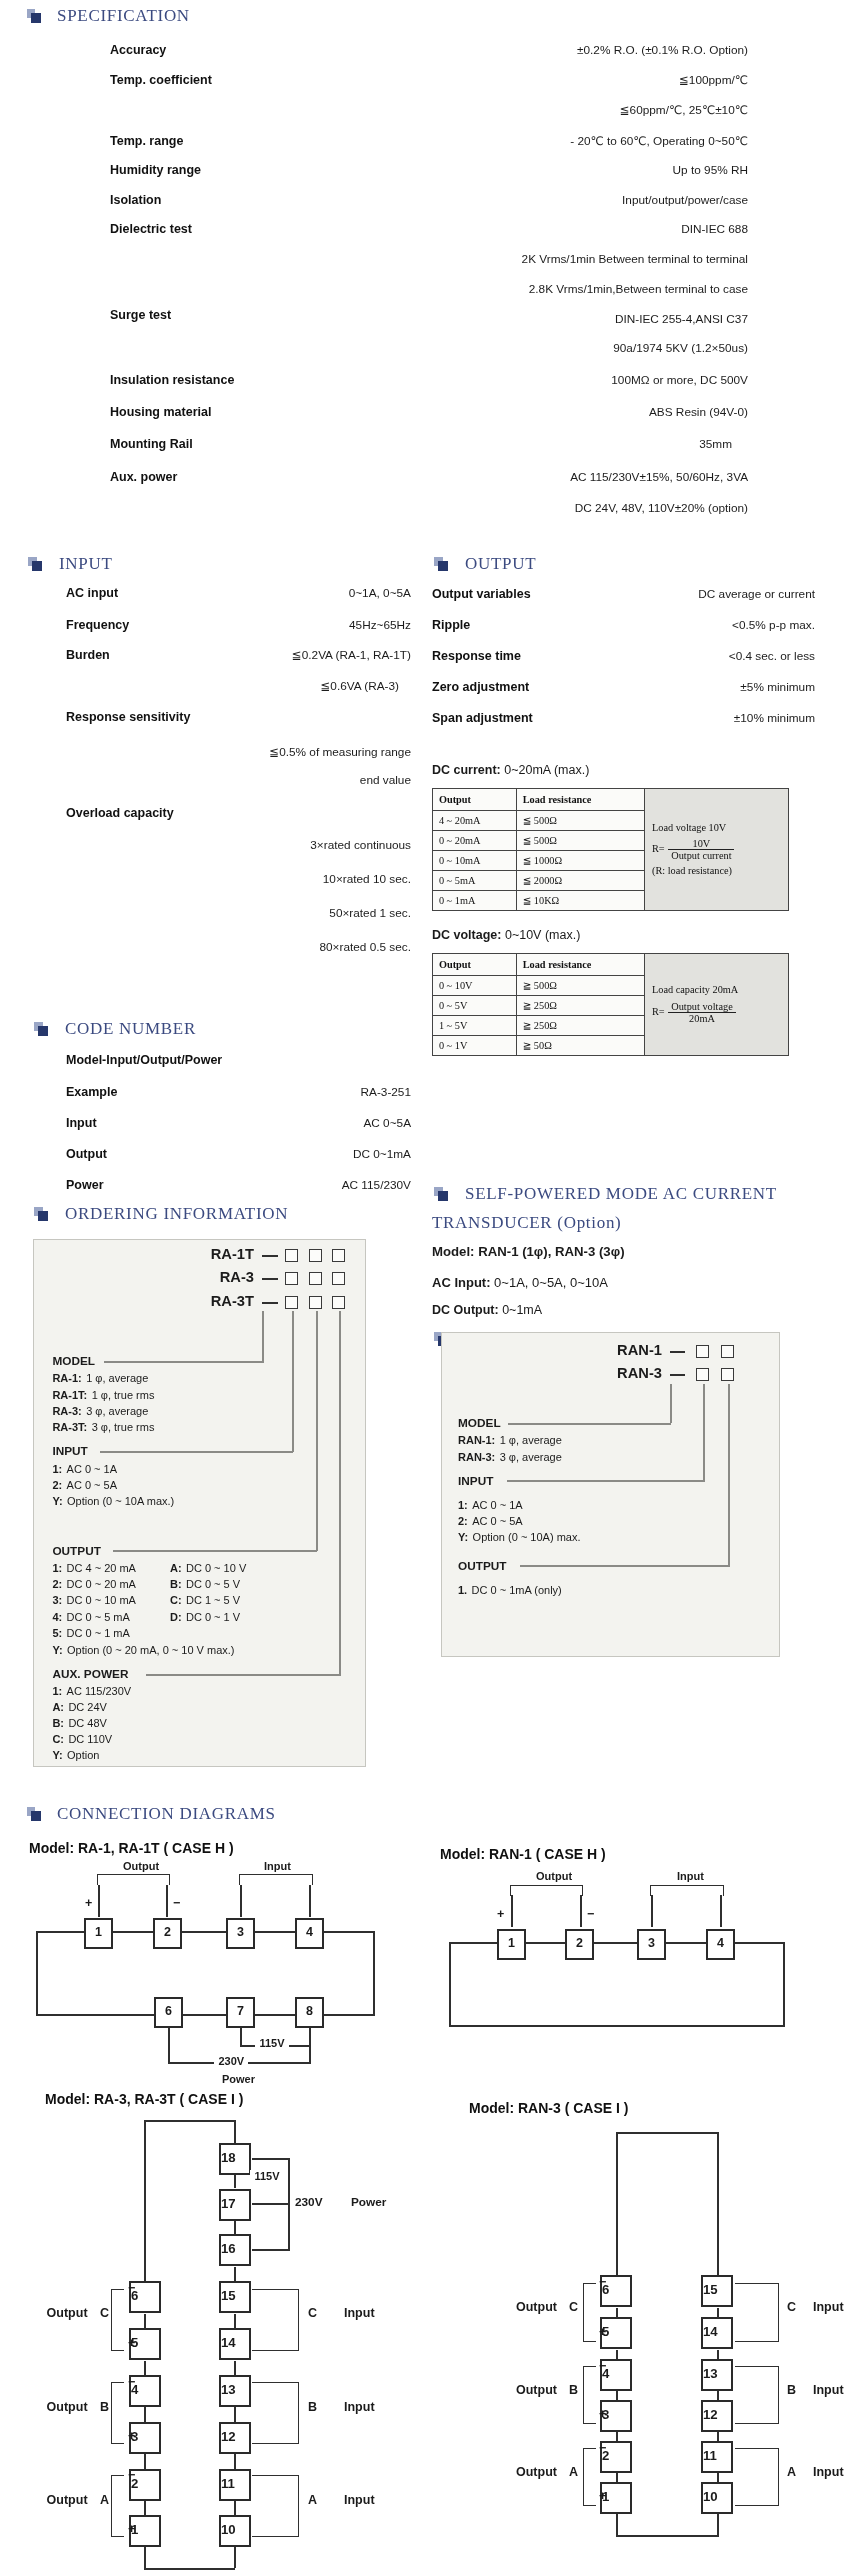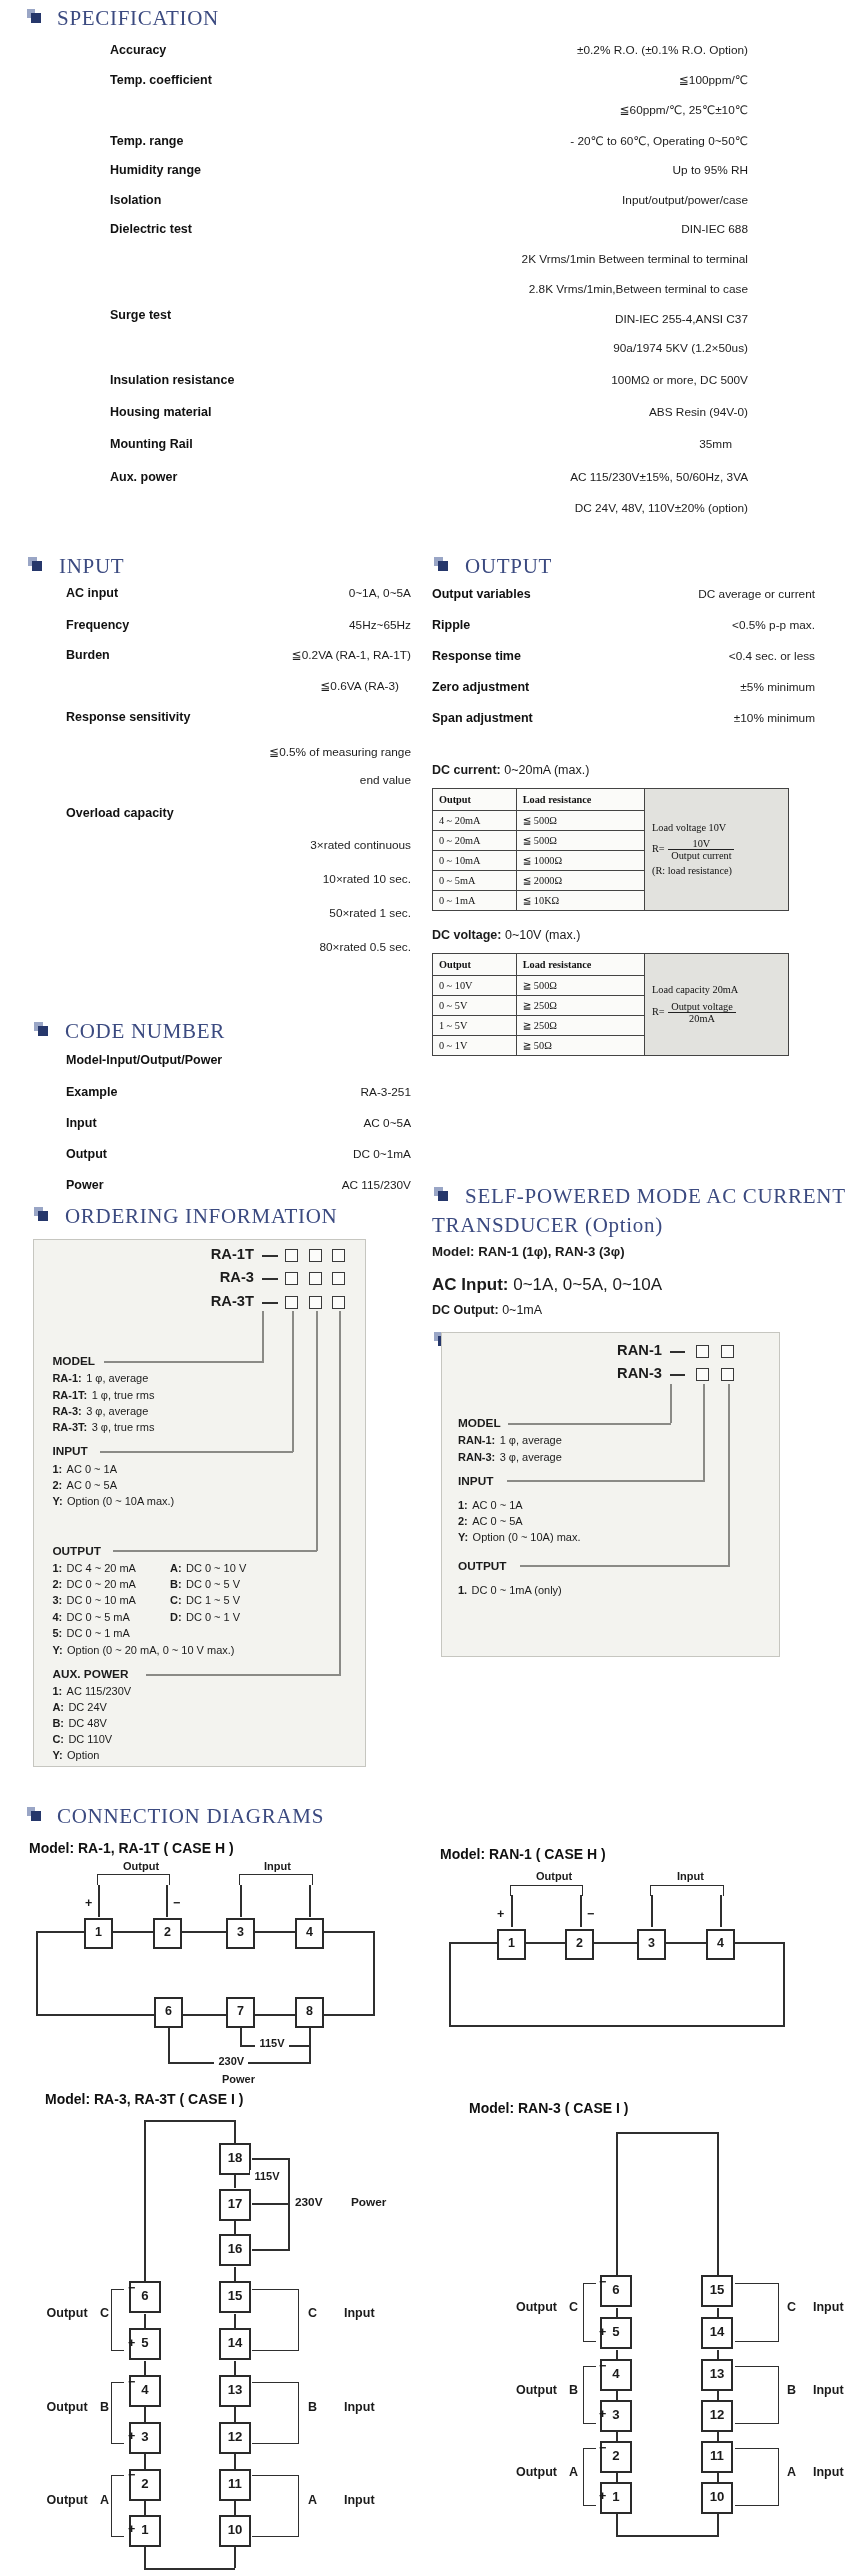--- a/index.html
+++ b/index.html
@@ -1,20 +1,20 @@
 <!DOCTYPE html>
 <html style="font-size:11.8px"><head>
 <meta charset="utf-8">
 <style>
   html,body{margin:0;padding:0;background:#e8e8e8;}
   #page{position:relative;width:848px;height:2576px;background:#ffffff;margin:0 auto;
         font-family:"Liberation Sans","DejaVu Sans",sans-serif;color:#1b1b1b;overflow:hidden;}
   .abs{position:absolute;}
   
-  .hdr{position:absolute;font-family:"Liberation Serif","DejaVu Serif",serif;font-size:21px;
+  .hdr{position:absolute;font-family:"Liberation Serif","DejaVu Serif",serif;font-size:17px;
        color:#3b4a80;letter-spacing:0.7px;}
   .icx{position:absolute;width:14px;height:14px;}
   .icx::before{content:"";position:absolute;left:0;top:0;width:8.8px;height:8.8px;background:#9aa6c6;}
   .icx::after{content:"";position:absolute;right:0;bottom:0;width:9.6px;height:9.6px;background:#26376b;}
   
   .lbl{position:absolute;font-weight:bold;font-size:12.5px;color:#111;white-space:nowrap;}
   .val{position:absolute;font-size:11.8px;color:#1c1c1c;text-align:right;white-space:nowrap;}
   
   .hl{position:absolute;height:1.5px;background:#2f2f2f;}
   .vl{position:absolute;width:1.5px;background:#2f2f2f;}
@@ -36,21 +36,21 @@
   .mname{position:absolute;font-weight:bold;font-size:14.7px;text-align:right;white-space:nowrap;}
   .sq{position:absolute;width:11px;height:11px;border:1.8px solid #3a3a3a;background:#fcfcfa;}
   .ohead{position:absolute;font-weight:bold;font-size:11.8px;white-space:nowrap;}
   .oitem{position:absolute;font-size:11px;white-space:nowrap;}
   .oitem b{margin-right:4.4px;}
   
   .dg-title{position:absolute;font-weight:bold;font-size:14px;color:#101010;white-space:nowrap;}
   .term{position:absolute;width:25px;height:26.5px;background:#fff;border:2.2px solid #2a2a2a;
         font-weight:bold;font-size:12.5px;text-align:center;line-height:25px;}
   .term2{position:absolute;width:28px;height:28px;background:#fff;border:2.2px solid #2a2a2a;
-        font-weight:bold;font-size:13.2px;text-align:center;line-height:26.5px;}
+        font-weight:bold;font-size:13.2px;text-align:left;line-height:26.5px;}
   .rect{position:absolute;border:2.2px solid #2f2f2f;}
   .br-top{position:absolute;border:1.5px solid #2f2f2f;border-bottom:none;}
   .br-left{position:absolute;border:1.5px solid #2f2f2f;border-right:none;}
   .br-right{position:absolute;border:1.5px solid #2f2f2f;border-left:none;}
   .pm{position:absolute;font-weight:bold;font-size:12.5px;}
   .dlab{position:absolute;font-weight:bold;font-size:11px;white-space:nowrap;}
   .wlab{position:absolute;background:#fff;padding:0 4.4px;font-weight:bold;font-size:11px;white-space:nowrap;}
   .glab{position:absolute;font-size:12.5px;font-weight:bold;white-space:nowrap;}
 </style>
 </head>
@@ -273,21 +273,21 @@
   </div>
 
   <span class="icx" style="left:434px;top:1187px"></span>
   <div class="hdr" style="left:465px;top:1184px">SELF-POWERED MODE AC CURRENT</div>
   <div class="hdr" style="left:432px;top:1213px">TRANSDUCER (Option)</div>
 
   <div class="abs" style="left:432px;top:1244px;font-size:13.2px;font-weight:bold">
     <span>Model:</span>
     <span>RAN-1 (1φ), RAN-3 (3φ)</span>
   </div>
-  <div class="abs" style="left:432px;top:1275px;font-size:17px">
+  <div class="abs" style="left:432px;top:1275px;font-size:13px">
     <b>AC Input:</b>
     <span>0~1A, 0~5A, 0~10A</span>
   </div>
   <div class="abs" style="left:432px;top:1303px;font-size:12.5px">
     <b>DC Output:</b>
     <span>0~1mA</span>
   </div>
 
   <span class="icx" style="left:434px;top:1332px"></span>
   <div class="hdr" style="left:465px;top:1329px">ORDERING INFORMATION</div>

